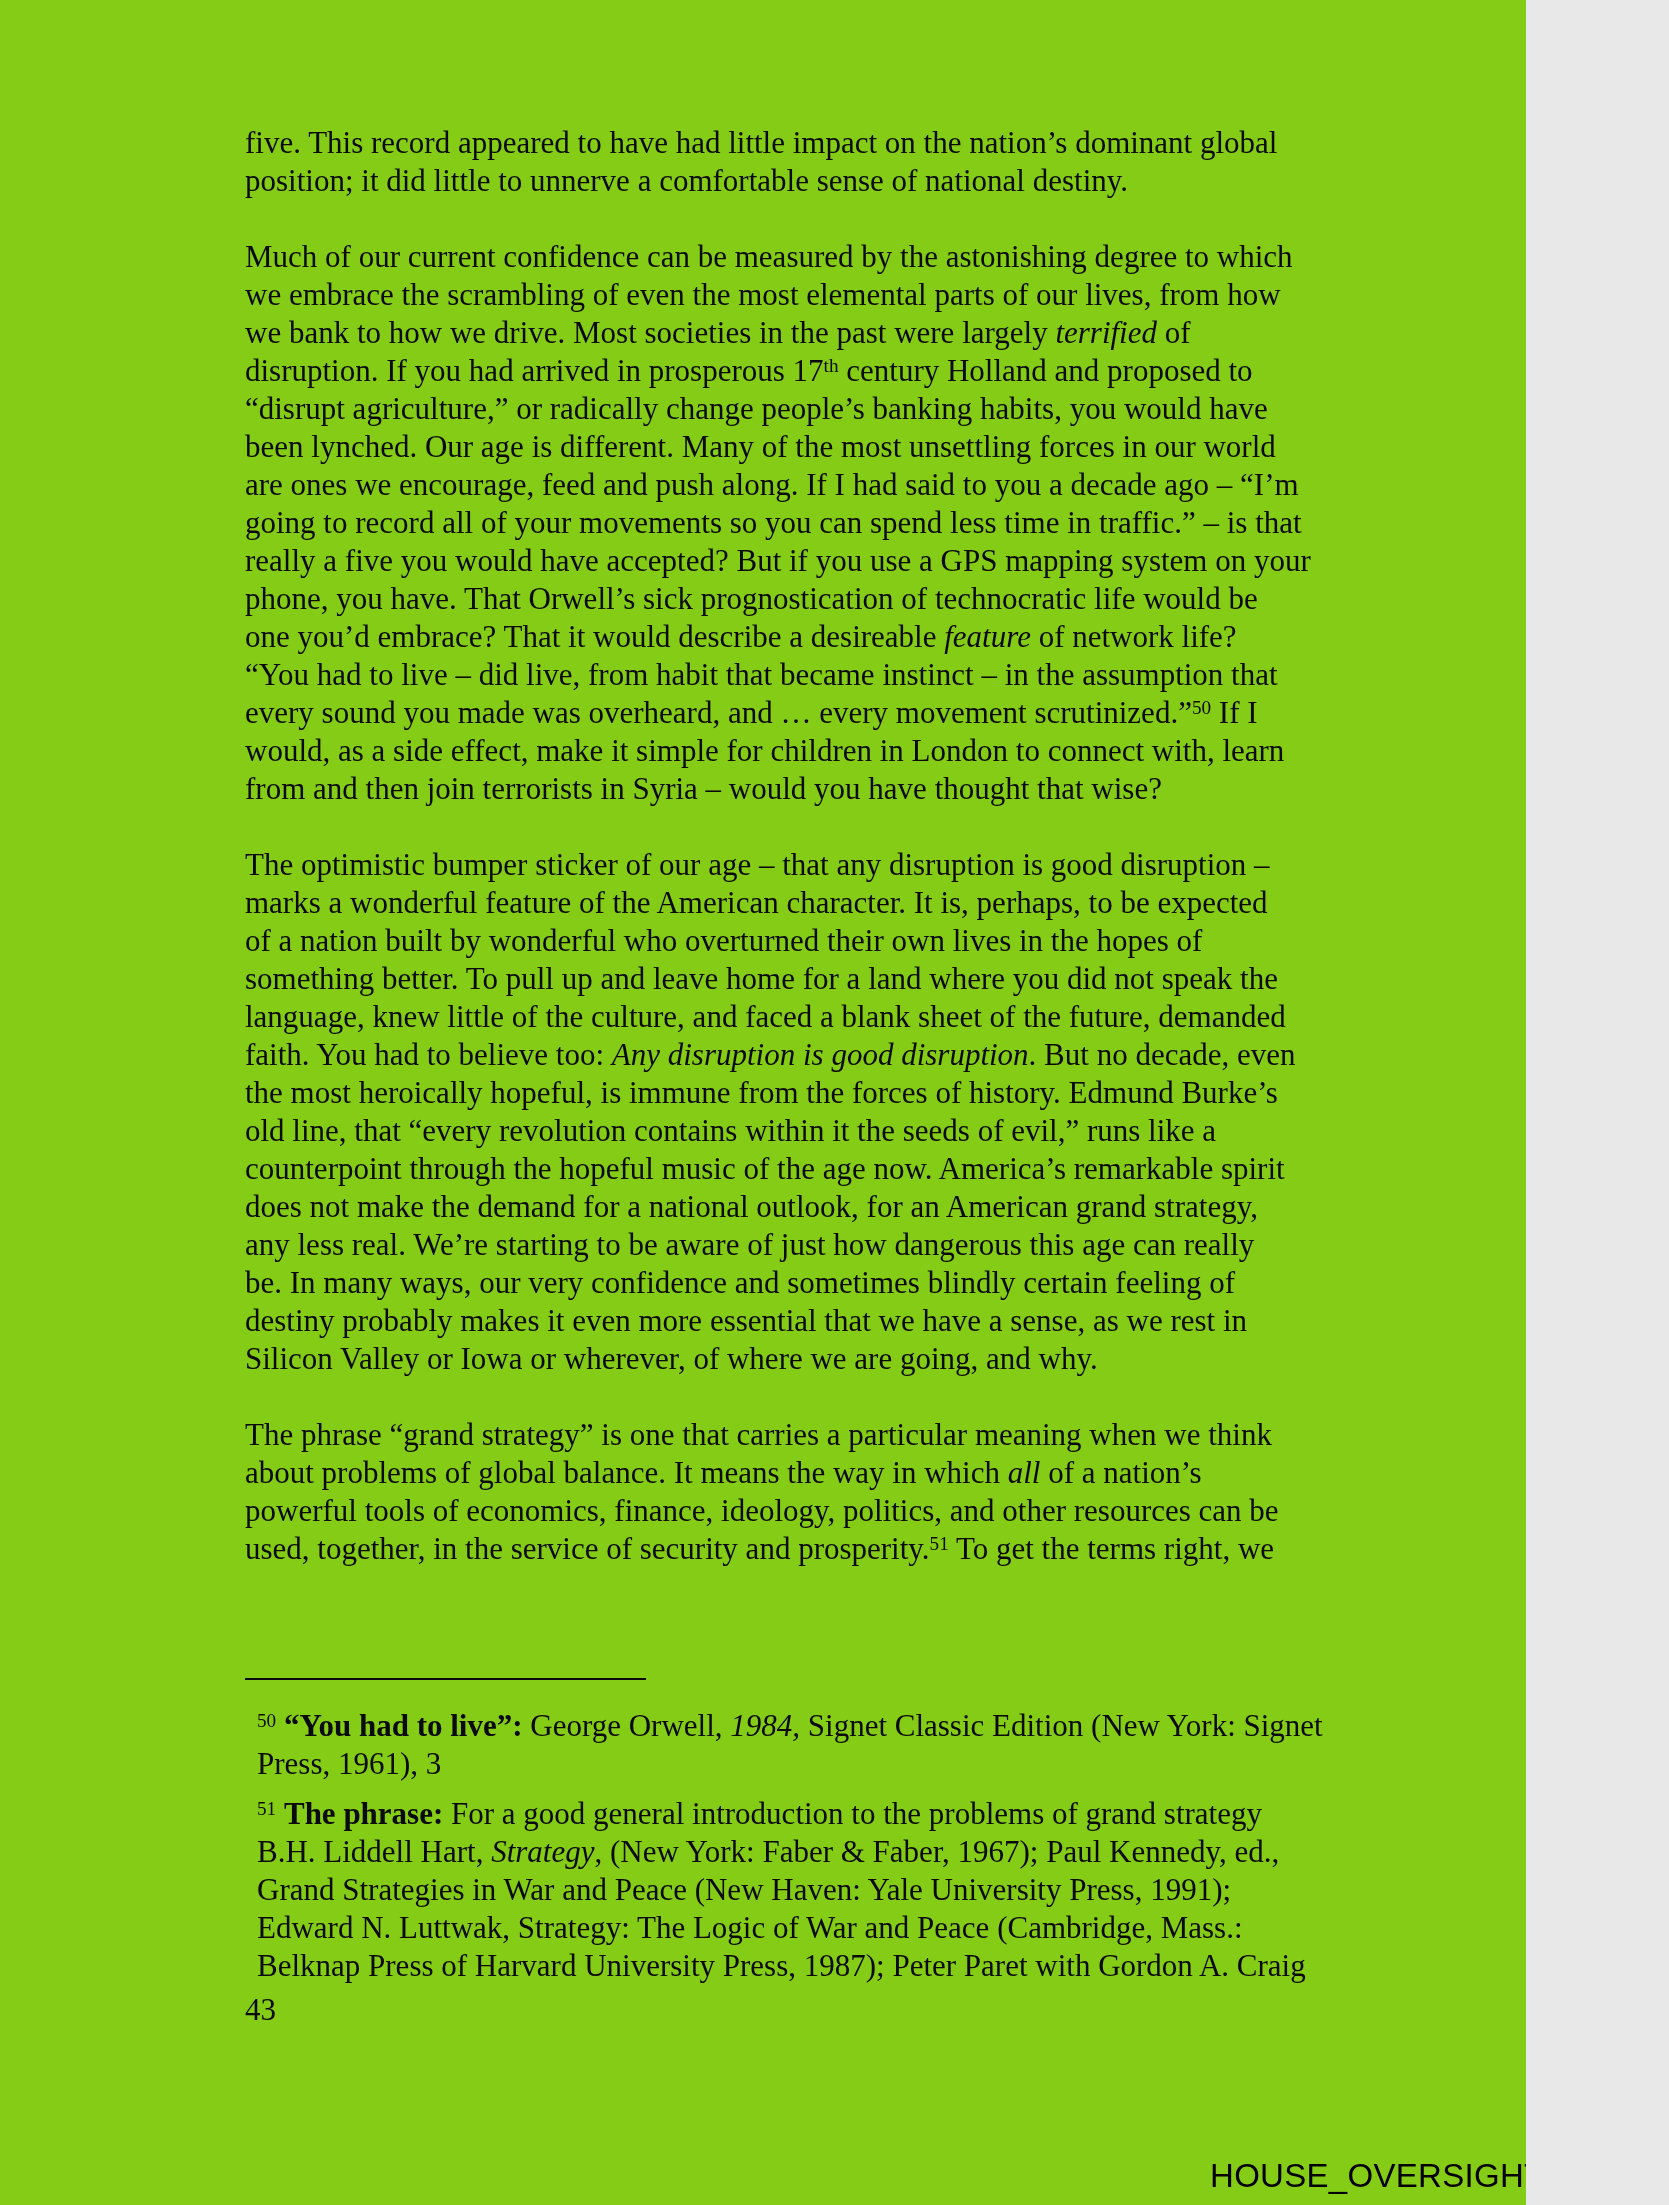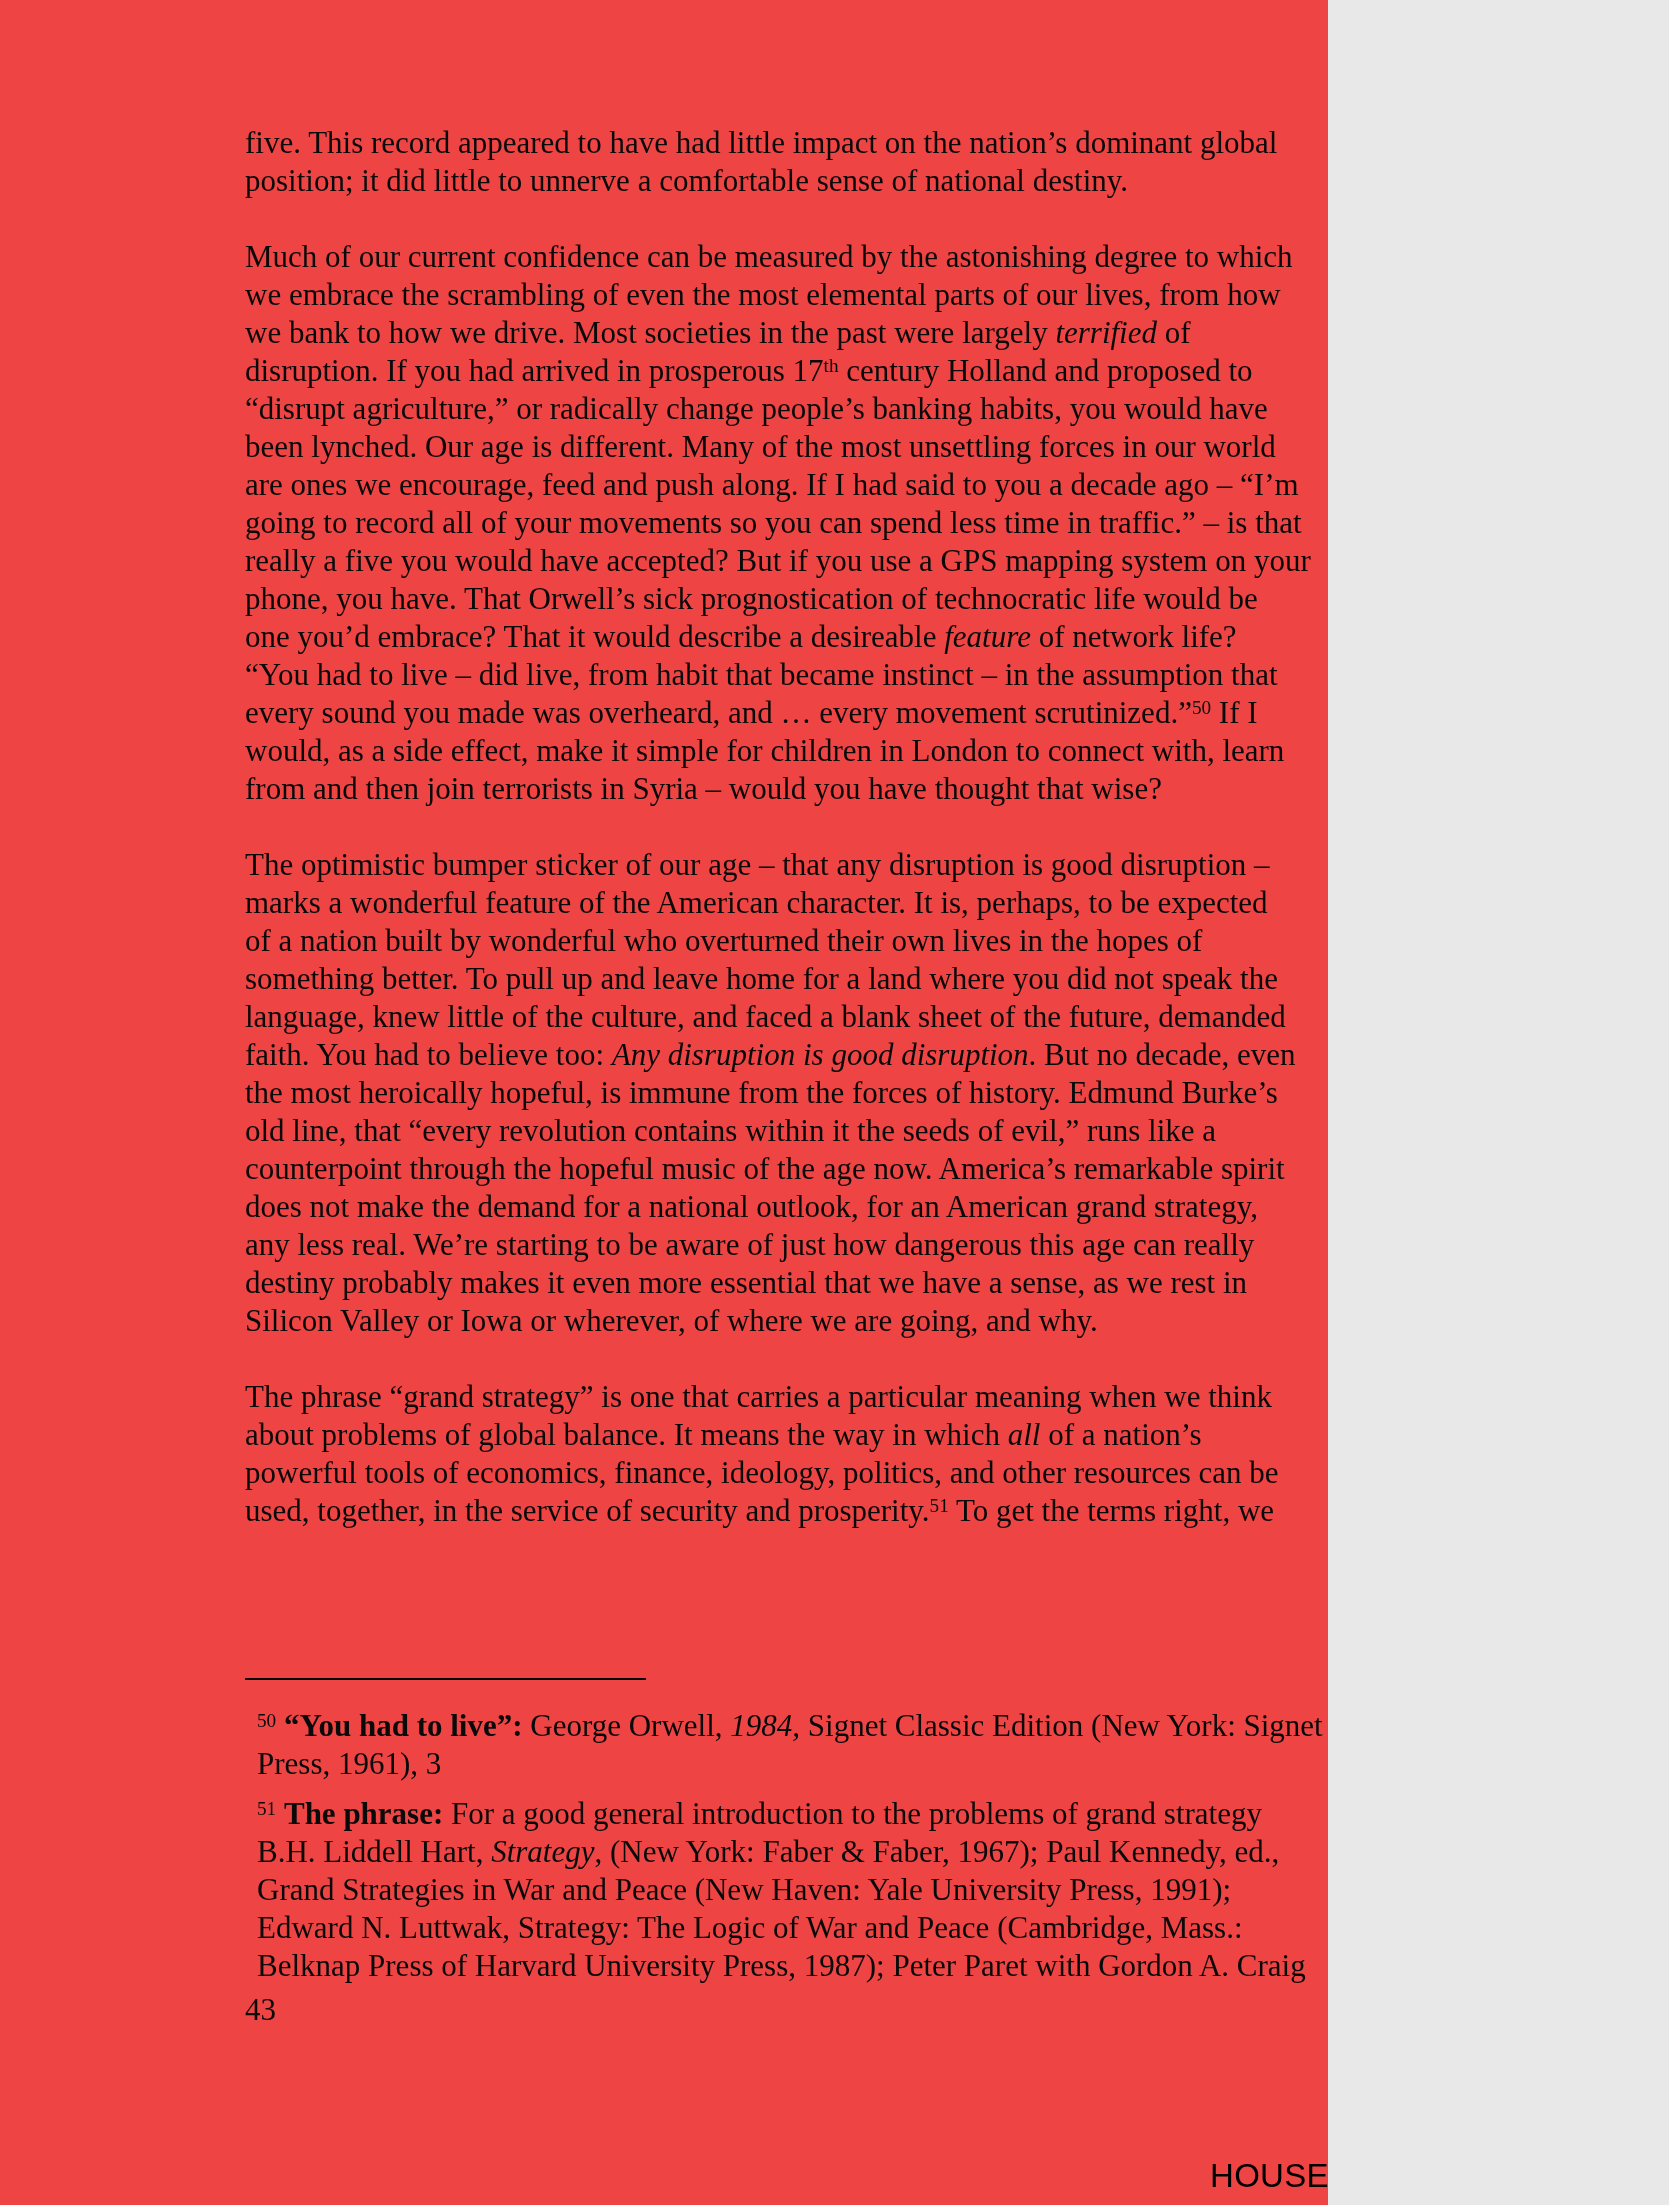--- a/index.html
+++ b/index.html
@@ -1,20 +1,20 @@
 <!DOCTYPE html>
 <html style="font-size:10.5px"><head>
 <meta charset="utf-8">
 <style>
   html, body { margin: 0; padding: 0; background: #e8e8e8; }
   .page {
     position: relative;
-    width: 1328px;
+    width: 1526px;
     height: 2205px;
-    background: #ef4444;
+    background: #84cc16;
     overflow: hidden;
     font-family: "Liberation Serif", "DejaVu Serif", serif;
     color: #0a0a0a;
   }
   .content {
     position: absolute;
     left: 245px;
     top: 124px;
     width: 1178px;
   }
@@ -100,20 +100,21 @@
         <div class="line"><span class="seg-n">marks a wonderful feature of the American character. It is, perhaps, to be expected</span></div>
         <div class="line"><span class="seg-n">of a nation built by wonderful who overturned their own lives in the hopes of</span></div>
         <div class="line"><span class="seg-n">something better. To pull up and leave home for a land where you did not speak the</span></div>
         <div class="line"><span class="seg-n">language, knew little of the culture, and faced a blank sheet of the future, demanded</span></div>
         <div class="line"><span class="seg-n">faith. You had to believe too: </span><span class="seg-i">Any disruption is good disruption</span><span class="seg-n">. But no decade, even</span></div>
         <div class="line"><span class="seg-n">the most heroically hopeful, is immune from the forces of history. Edmund Burke’s</span></div>
         <div class="line"><span class="seg-n">old line, that “every revolution contains within it the seeds of evil,” runs like a</span></div>
         <div class="line"><span class="seg-n">counterpoint through the hopeful music of the age now. America’s remarkable spirit</span></div>
         <div class="line"><span class="seg-n">does not make the demand for a national outlook, for an American grand strategy,</span></div>
         <div class="line"><span class="seg-n">any less real. We’re starting to be aware of just how dangerous this age can really</span></div>
+        <div class="line"><span class="seg-n">be. In many ways, our very confidence and sometimes blindly certain feeling of</span></div>
         <div class="line"><span class="seg-n">destiny probably makes it even more essential that we have a sense, as we rest in</span></div>
         <div class="line"><span class="seg-n">Silicon Valley or Iowa or wherever, of where we are going, and why.</span></div>
       </div>
       <div class="para">
         <div class="line"><span class="seg-n">The phrase “grand strategy” is one that carries a particular meaning when we think</span></div>
         <div class="line"><span class="seg-n">about problems of global balance. It means the way in which </span><span class="seg-i">all</span><span class="seg-n"> of a nation’s</span></div>
         <div class="line"><span class="seg-n">powerful tools of economics, finance, ideology, politics, and other resources can be</span></div>
         <div class="line"><span class="seg-n">used, together, in the service of security and prosperity.</span><sup class="seg-sup">51</sup><span class="seg-n"> To get the terms right, we</span></div>
       </div>
     </div>

